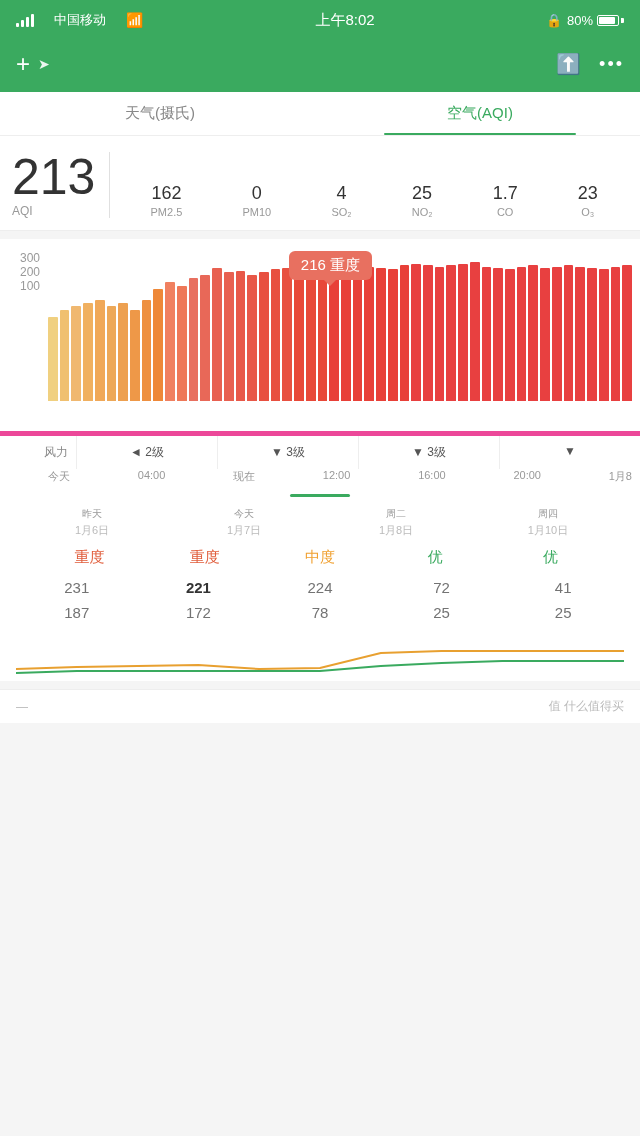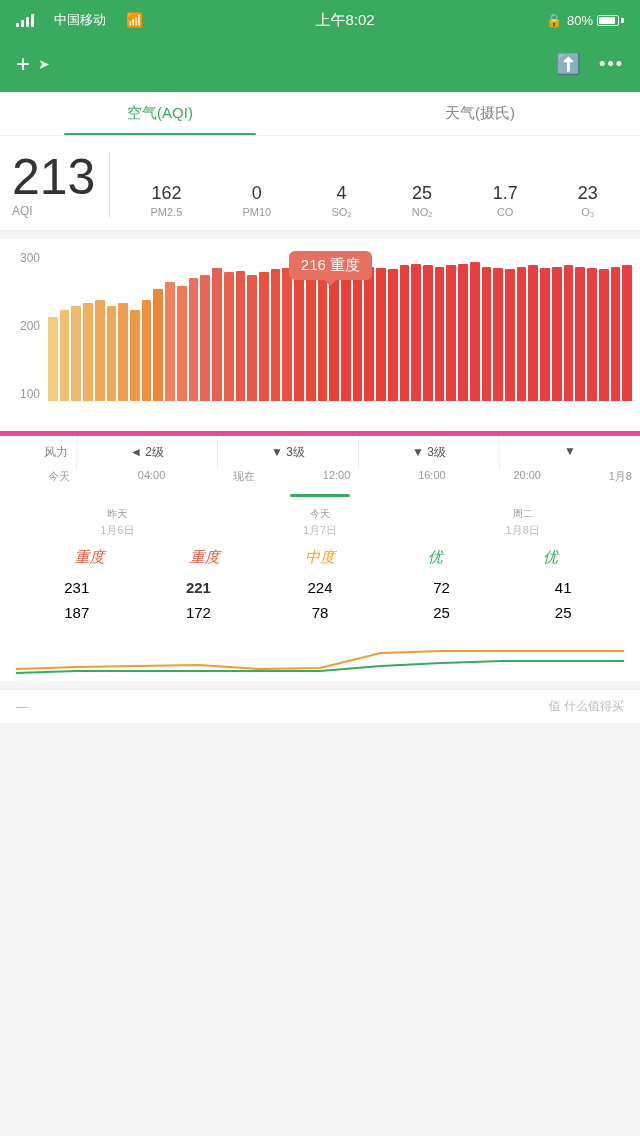--- a/index.html
+++ b/index.html
@@ -135,21 +135,20 @@
       height: 180px;
       margin: 0 8px;
     }
     .chart-y-labels {
       position: absolute;
       left: 0;
       top: 0;
       bottom: 30px;
       display: flex;
       flex-direction: column;
-      justify-content: space-between;
       width: 36px;
     }
     .y-label {
       font-size: 12px;
       color: #999;
       text-align: right;
       padding-right: 4px;
     }
     .chart-bars-container {
       position: absolute;
@@ -262,41 +261,40 @@
     }
     .day-date {
       font-size: 11px;
       color: #bbb;
       margin-top: 2px;
     }
     .daily-status-row {
       display: flex;
       padding: 6px 32px;
       justify-content: space-between;
-      font-style: italic;
     }
     .status-cell {
       flex: 1;
       text-align: center;
       font-size: 15px;
       font-weight: 500;
     }
     .status-heavy { color: #e05c3a; }
     .status-medium { color: #f0a030; }
     .status-good { color: #3aaa5f; }
     .daily-numbers {
       display: flex;
       padding: 6px 16px;
       justify-content: space-around;
     }
     .number-cell {
       flex: 1;
       text-align: center;
       font-size: 15px;
-      color: #000000;
+      color: #737373;
     }
     .number-cell.bold { font-weight: 600; color: #333; }
     .daily-numbers-2 {
       display: flex;
       padding: 2px 16px 10px;
       justify-content: space-around;
     }
 
     
     .sparkline-area {
@@ -384,25 +382,25 @@
     <span class="header-plus">+</span>
     <span class="header-arrow">➤</span>
   </div>
   <div class="header-right">
     <span style="font-size:20px;">⬆️</span>
     <span style="font-size:18px; letter-spacing:2px;">•••</span>
   </div>
 </div>
 
 <div class="tabs">
+  <div class="tab">
+    <span>天气(摄氏)</span>
+  </div>
   <div class="tab active">
     <span>空气(AQI)</span>
-  </div>
-  <div class="tab">
-    <span>天气(摄氏)</span>
   </div>
 </div>
 
 <div class="aqi-stats">
   <div class="aqi-main">
     <span class="aqi-big-number">213</span>
     <span class="aqi-label">AQI</span>
   </div>
   <div class="aqi-metrics">
     <div class="metric">
@@ -529,20 +527,24 @@
       <div class="day-date">1月6日</div>
     </div>
     <div class="day-col">
       <div class="day-name">今天</div>
       <div class="day-date">1月7日</div>
     </div>
     <div class="day-col">
       <div class="day-name">周二</div>
       <div class="day-date">1月8日</div>
     </div>
+    <div class="day-col">
+      <div class="day-name">周四</div>
+      <div class="day-date">1月10日</div>
+    </div>
   </div>
 
   <div class="daily-status-row">
     <div class="status-cell status-heavy">重度</div>
     <div class="status-cell status-heavy">重度</div>
     <div class="status-cell status-medium">中度</div>
     <div class="status-cell status-good">优</div>
     <div class="status-cell status-good">优</div>
   </div>
 

